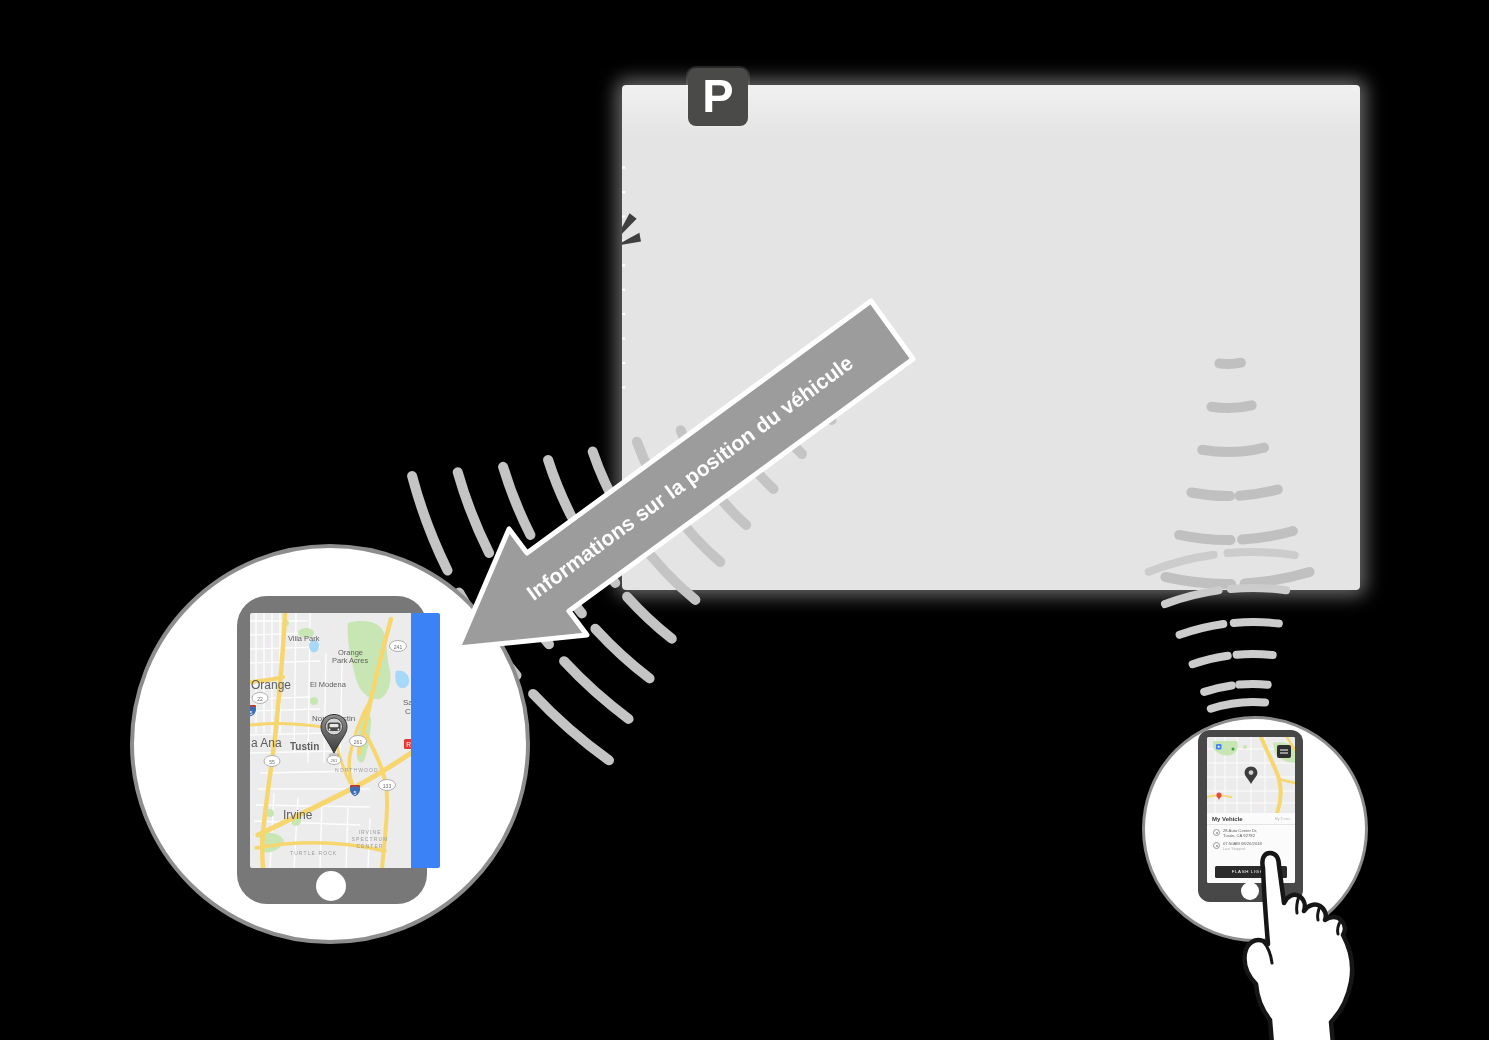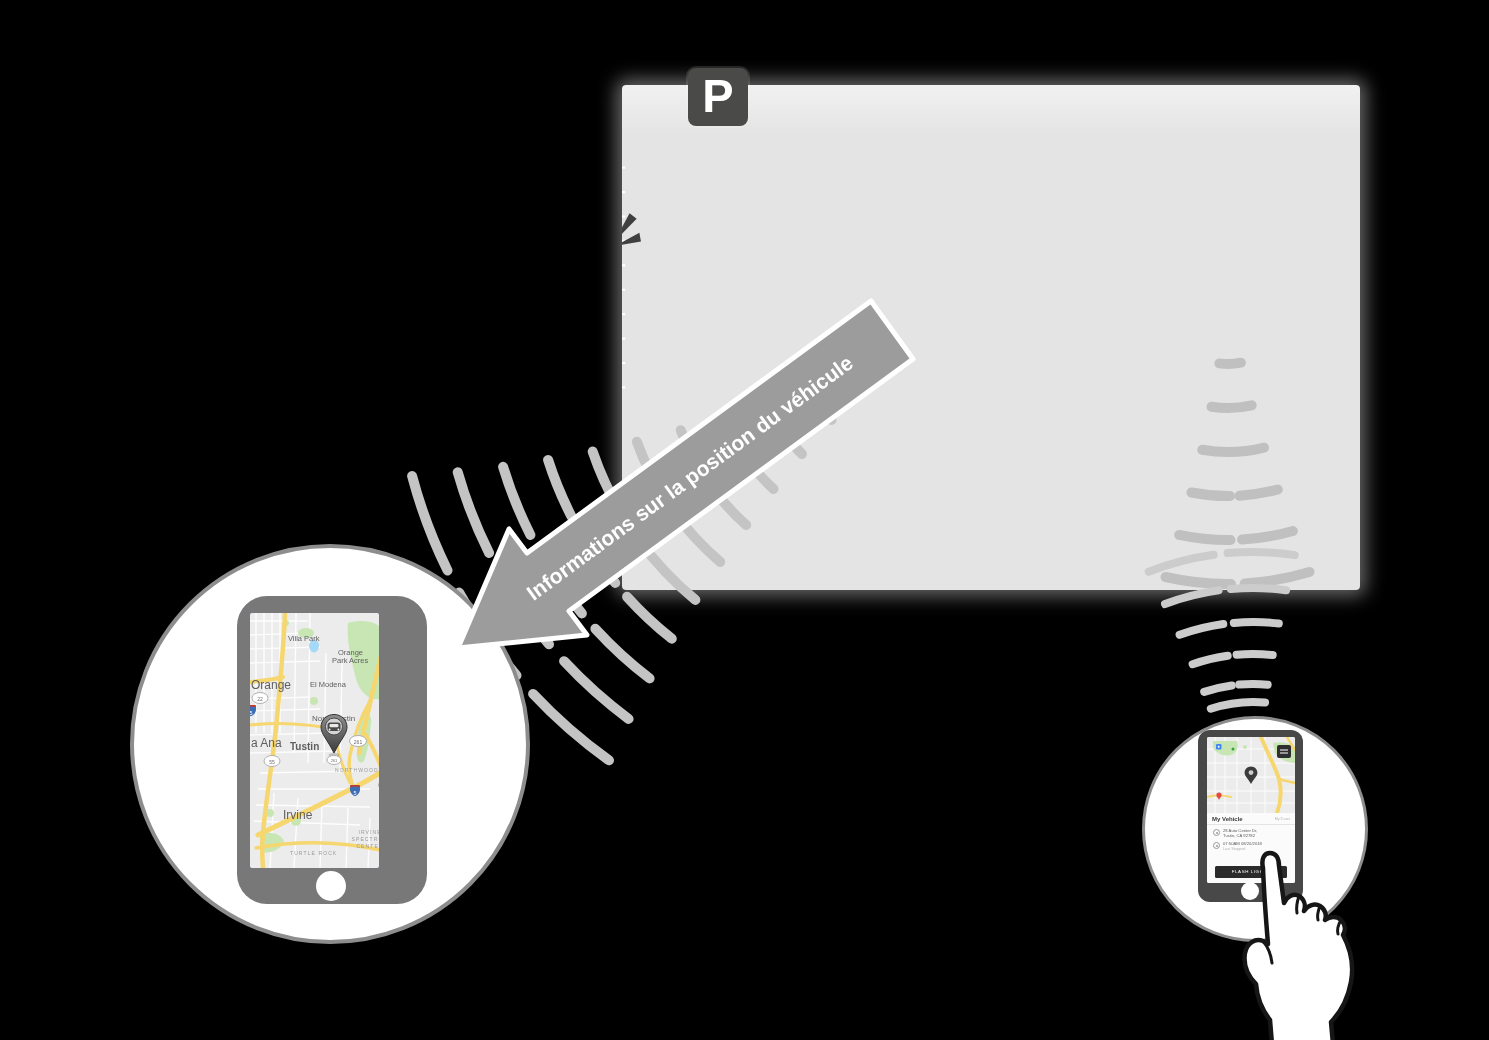--- a/index.html
+++ b/index.html
@@ -21,21 +21,21 @@
   .cpart{fill:var(--cf,#fff);stroke:var(--cs,#a9a9a9);stroke-width:var(--cw,2.6);stroke-linejoin:round;}
   .cline{fill:none;stroke:var(--cs,#a9a9a9);stroke-width:var(--cw,2.6);stroke-linecap:round;}
   .cline2{fill:#fff;stroke:var(--cs,#a9a9a9);stroke-width:2.4;}
   .hl{--cf:#d8d8d8;--cs:#5d5d5d;--cw:4;}
 
   
   .callout{border-radius:50%;background:#fff;border:4px solid #8d8d8d;box-sizing:border-box;}
   #left-circle{left:130px;top:544px;width:400px;height:400px;}
   #right-circle{left:1142px;top:716px;width:226px;height:226px;border-width:3px;}
   #left-phone{left:237px;top:596px;width:190px;height:308px;background:#787878;border-radius:30px;}
-  #left-screen{left:250px;top:613px;width:129px;height:255px;background:#3b82f6;border-radius:2px;overflow:hidden;}
+  #left-screen{left:250px;top:613px;width:190px;height:255px;background:#3b82f6;border-radius:2px;overflow:hidden;}
   #left-home{left:316px;top:871px;width:30px;height:30px;border-radius:50%;background:#fff;}
   #right-phone{left:1198px;top:730px;width:105px;height:172px;background:#484848;border-radius:12px;}
   #right-screen{left:1207px;top:737px;width:88px;height:146px;background:#fbfbfb;border-radius:2px;overflow:hidden;}
   #right-home{left:1241px;top:882px;width:18px;height:18px;border-radius:50%;background:#fff;}
 
   
   text{font-family:"Liberation Sans","DejaVu Sans",sans-serif;}
   .town{fill:#5f5f5f;}
   .district{fill:#9a9a9a;letter-spacing:1.1px;}
   .shield-t{fill:#6d6d6d;text-anchor:middle;}

